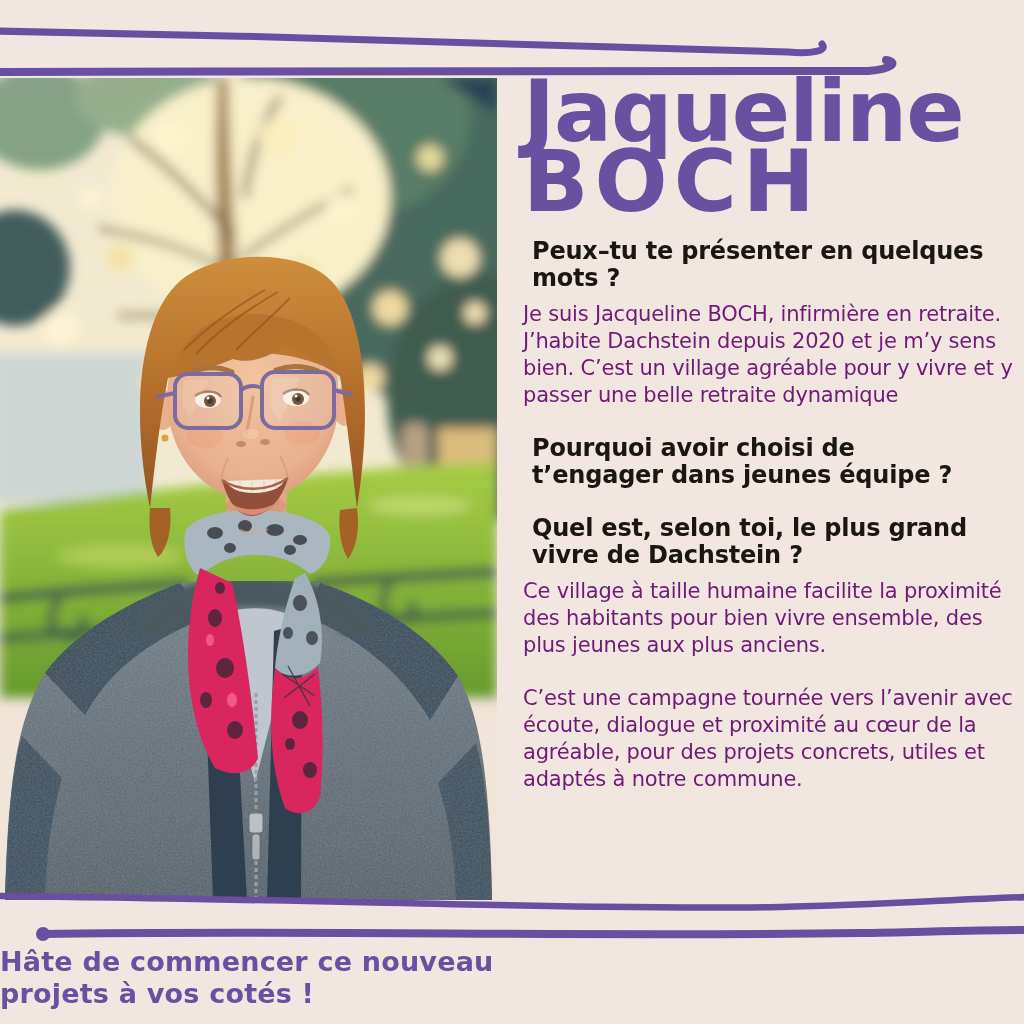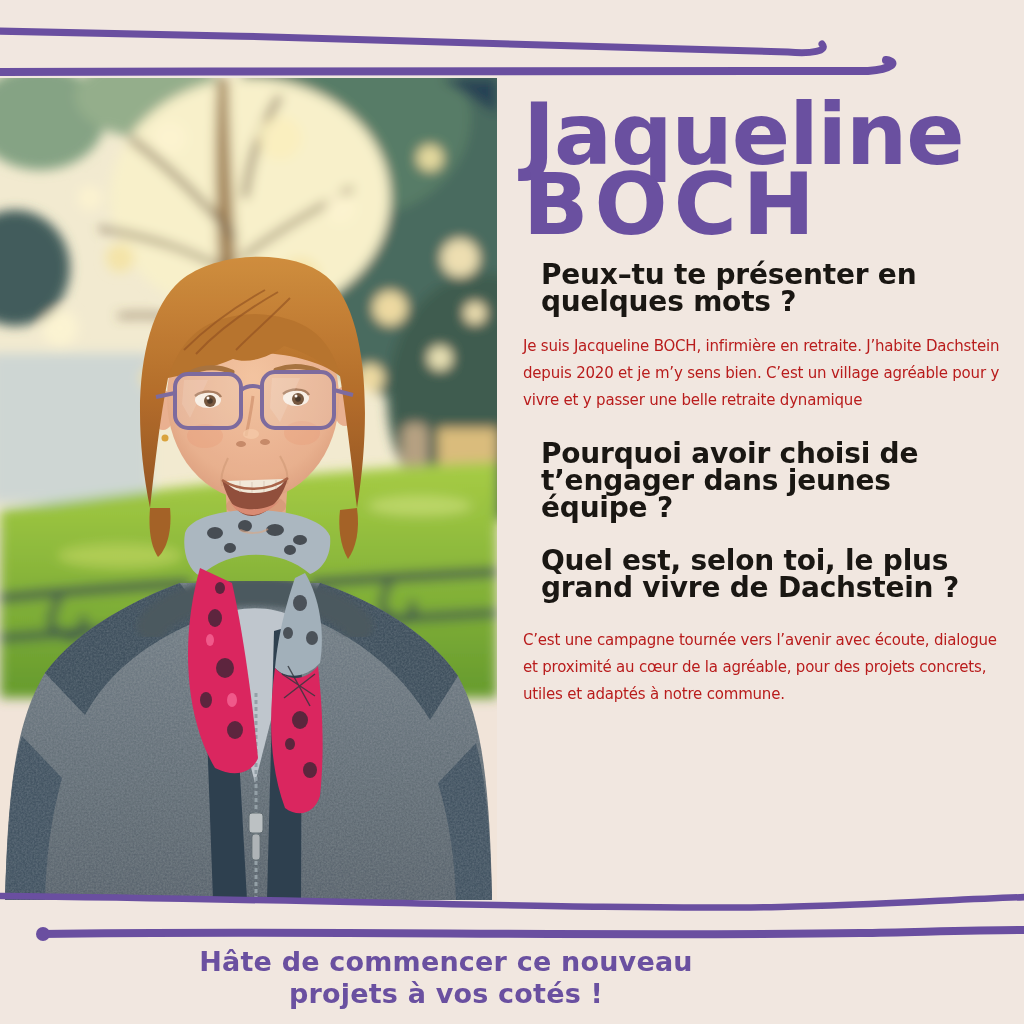--- a/index.html
+++ b/index.html
@@ -4,40 +4,40 @@
 <style>
   html,body{margin:0;padding:0;background:#d8d0c8;}
   .page{
     position:relative;width:1024px;height:1024px;overflow:hidden;
     background:#f1e7e0;
     font-family:"DejaVu Sans","Liberation Sans",sans-serif;
   }
   .lines-svg{position:absolute;left:0;display:block;}
   .photo{position:absolute;left:0;top:78px;width:497px;height:822px;}
   .photo svg{display:block;}
-  .content{position:absolute;left:523px;top:99px;width:497px;}
+  .content{position:absolute;left:523px;top:76px;width:497px;}
   .title{
     margin:0 0 22px 0;color:#6a50a0;font-weight:bold;
     font-size:86px;line-height:70px;letter-spacing:-1px;
   }
   .title .l1{display:block;}
   .title .l2{display:block;letter-spacing:6px;}
   .qa{margin:0 0 26px 0;}
   .question{
-    margin:18px;max-width:460px;
-    font-size:28px;line-height:27px;font-weight:bold;
+    margin:9px;max-width:460px;
+    font-size:24px;line-height:27px;font-weight:bold;
     color:#1a1713;letter-spacing:-0.2px;
   }
   .answer{
     margin:1px 0 0 0;max-width:492px;
-    font-size:15px;line-height:27px;font-weight:normal;
-    color:#b91c1c;letter-spacing:-0.2px;
+    font-size:21px;line-height:27px;font-weight:normal;
+    color:#701a75;letter-spacing:-0.2px;
   }
   .closing{
-    position:absolute;left:0;top:946px;width:892px;text-align:center;
+    position:absolute;left:0;top:946px;width:892px;text-align:left;
     color:#6a50a0;font-weight:bold;font-size:27px;line-height:32px;letter-spacing:0.2px;
   }
 </style>
 </head>
 <body>
 
 <div class="page">
 
   <svg class="lines-svg" style="top:0;" width="1024" height="95" viewBox="0 0 1024 95">
     <path d="M -6,31 C 260,36 540,43 788,52 C 812,54 828,51 822,44" fill="none" stroke="#6a4fa0" stroke-width="7" stroke-linecap="round"></path>
@@ -274,20 +274,21 @@
       <h2 class="question">Peux–tu te présenter en quelques mots ?</h2>
       <p class="answer">Je suis Jacqueline BOCH, infirmière en retraite. J’habite Dachstein depuis 2020 et je m’y sens bien. C’est un village agréable pour y vivre et y passer une belle retraite dynamique</p>
     </section>
 
     <section class="qa">
       <h2 class="question">Pourquoi avoir choisi de t’engager dans jeunes équipe ?</h2>
     </section>
 
     <section class="qa">
       <h2 class="question">Quel est, selon toi, le plus grand vivre de Dachstein ?</h2>
+      <p class="answer">Ce village à taille humaine facilite la proximité des habitants pour bien vivre ensemble, des plus jeunes aux plus anciens.</p>
     </section>
 
     <section class="qa">
       <p class="answer">C’est une campagne tournée vers l’avenir avec écoute, dialogue et proximité au cœur de la agréable, pour des projets concrets, utiles et adaptés à notre commune.</p>
     </section>
   </div>
 
   <svg class="lines-svg" style="top:885px;" width="1024" height="75" viewBox="0 0 1024 75">
     <path d="M -4,11 C 350,15 600,25 780,22 C 880,20 960,14 1028,12" fill="none" stroke="#6a4fa0" stroke-width="6.5" stroke-linecap="round"></path>
     <circle cx="43" cy="49" r="7" fill="#6a4fa0"></circle>

